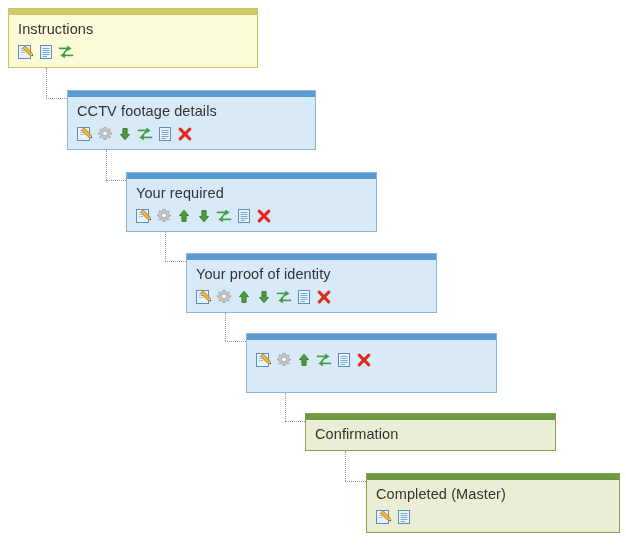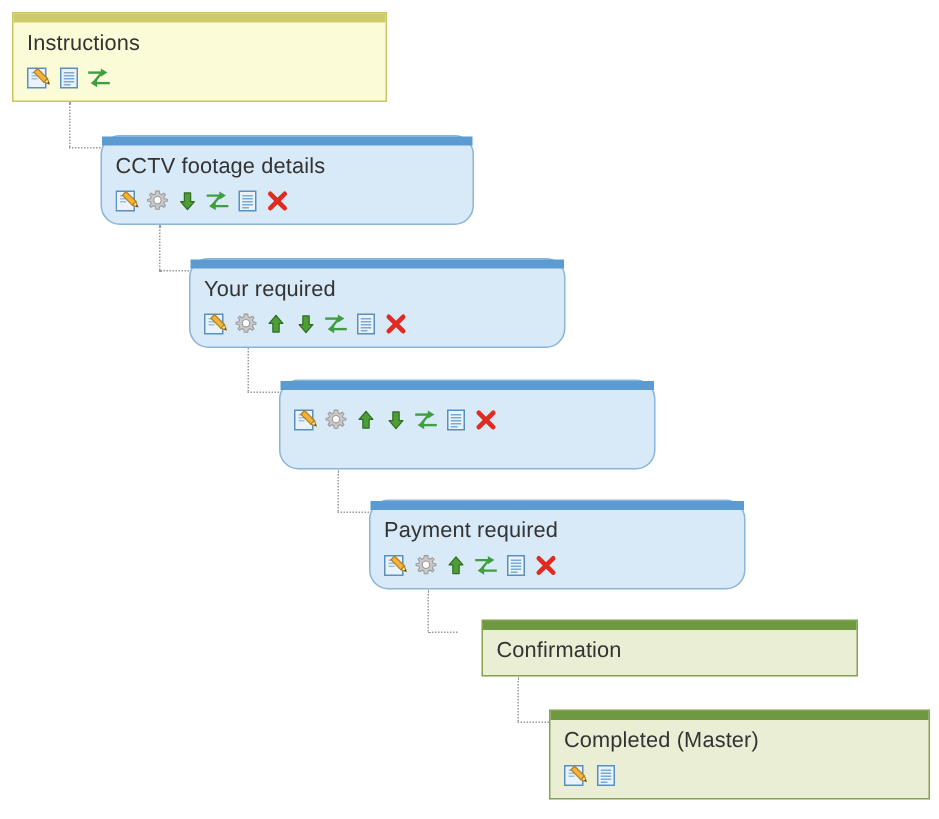--- a/index.html
+++ b/index.html
@@ -70,21 +70,20 @@
   
   .theme-yellow {
     background: #fcfbd8;
     border-color: #c8c46a;
   }
   .theme-yellow .stage-header { background: #cecb6d; }
 
   .theme-blue {
     background: #d8e9f8;
     border-color: #8ab4d8;
-    border-radius: 13px;
   }
   .theme-blue .stage-header { background: #5b9bd2; }
 
   .theme-green {
     background: #e9eed4;
     border-color: #85a356;
   }
   .theme-green .stage-header { background: #6e9940; }
 
   
@@ -289,20 +288,21 @@
           <line x1="12.8" y1="3.2" x2="3.2" y2="12.8"></line>
         </g>
       </svg>
           </span>
         </div>
       </div>
     </div>
     <div class="stage theme-blue" style="left: 186px; top: 253px; width: 251px; height: 60px;">
       <div class="stage-header"></div>
       <div class="stage-body">
+        <div class="stage-title">Your proof of identity</div>
         <div class="stage-icons">
           <span class="icon">
       <svg width="16" height="16" viewBox="0 0 16 16">
         <rect x="0.5" y="1.5" width="12" height="13" fill="#eaf3fb" stroke="#5b8fbe" stroke-width="1"></rect>
         <line x1="3" y1="4.5" x2="9" y2="4.5" stroke="#9cc0dd" stroke-width="1"></line>
         <line x1="3" y1="6.5" x2="9" y2="6.5" stroke="#9cc0dd" stroke-width="1"></line>
         <line x1="3" y1="8.5" x2="7" y2="8.5" stroke="#9cc0dd" stroke-width="1"></line>
         <g transform="rotate(-45 10 7)">
           <rect x="8.2" y="1.2" width="3.4" height="9.4" fill="#f2b33d" stroke="#b07d18" stroke-width="0.8"></rect>
           <polygon points="8.2,10.6 11.6,10.6 9.9,14 " fill="#f7e2a6" stroke="#b07d18" stroke-width="0.7"></polygon>
@@ -358,21 +358,20 @@
           <line x1="12.8" y1="3.2" x2="3.2" y2="12.8"></line>
         </g>
       </svg>
           </span>
         </div>
       </div>
     </div>
     <div class="stage theme-blue" style="left: 246px; top: 333px; width: 251px; height: 60px;">
       <div class="stage-header"></div>
       <div class="stage-body">
-        <div class="stage-title">Payment required</div>
         <div class="stage-icons">
           <span class="icon">
       <svg width="16" height="16" viewBox="0 0 16 16">
         <rect x="0.5" y="1.5" width="12" height="13" fill="#eaf3fb" stroke="#5b8fbe" stroke-width="1"></rect>
         <line x1="3" y1="4.5" x2="9" y2="4.5" stroke="#9cc0dd" stroke-width="1"></line>
         <line x1="3" y1="6.5" x2="9" y2="6.5" stroke="#9cc0dd" stroke-width="1"></line>
         <line x1="3" y1="8.5" x2="7" y2="8.5" stroke="#9cc0dd" stroke-width="1"></line>
         <g transform="rotate(-45 10 7)">
           <rect x="8.2" y="1.2" width="3.4" height="9.4" fill="#f2b33d" stroke="#b07d18" stroke-width="0.8"></rect>
           <polygon points="8.2,10.6 11.6,10.6 9.9,14 " fill="#f7e2a6" stroke="#b07d18" stroke-width="0.7"></polygon>
@@ -420,21 +419,21 @@
       <svg width="16" height="16" viewBox="0 0 16 16">
         <g stroke="#e02b20" stroke-width="3.1" stroke-linecap="round">
           <line x1="3.2" y1="3.2" x2="12.8" y2="12.8"></line>
           <line x1="12.8" y1="3.2" x2="3.2" y2="12.8"></line>
         </g>
       </svg>
           </span>
         </div>
       </div>
     </div>
-    <div class="stage theme-green" style="left: 305px; top: 413px; width: 251px; height: 38px; margin-left: 16px;">
+    <div class="stage theme-green" style="left: 305px; top: 413px; width: 251px; height: 38px;">
       <div class="stage-header"></div>
       <div class="stage-body">
         <div class="stage-title">Confirmation</div>
         <div class="stage-icons empty"></div>
       </div>
     </div>
     <div class="stage theme-green" style="left: 366px; top: 473px; width: 254px; height: 60px;">
       <div class="stage-header"></div>
       <div class="stage-body">
         <div class="stage-title">Completed (Master)</div>

